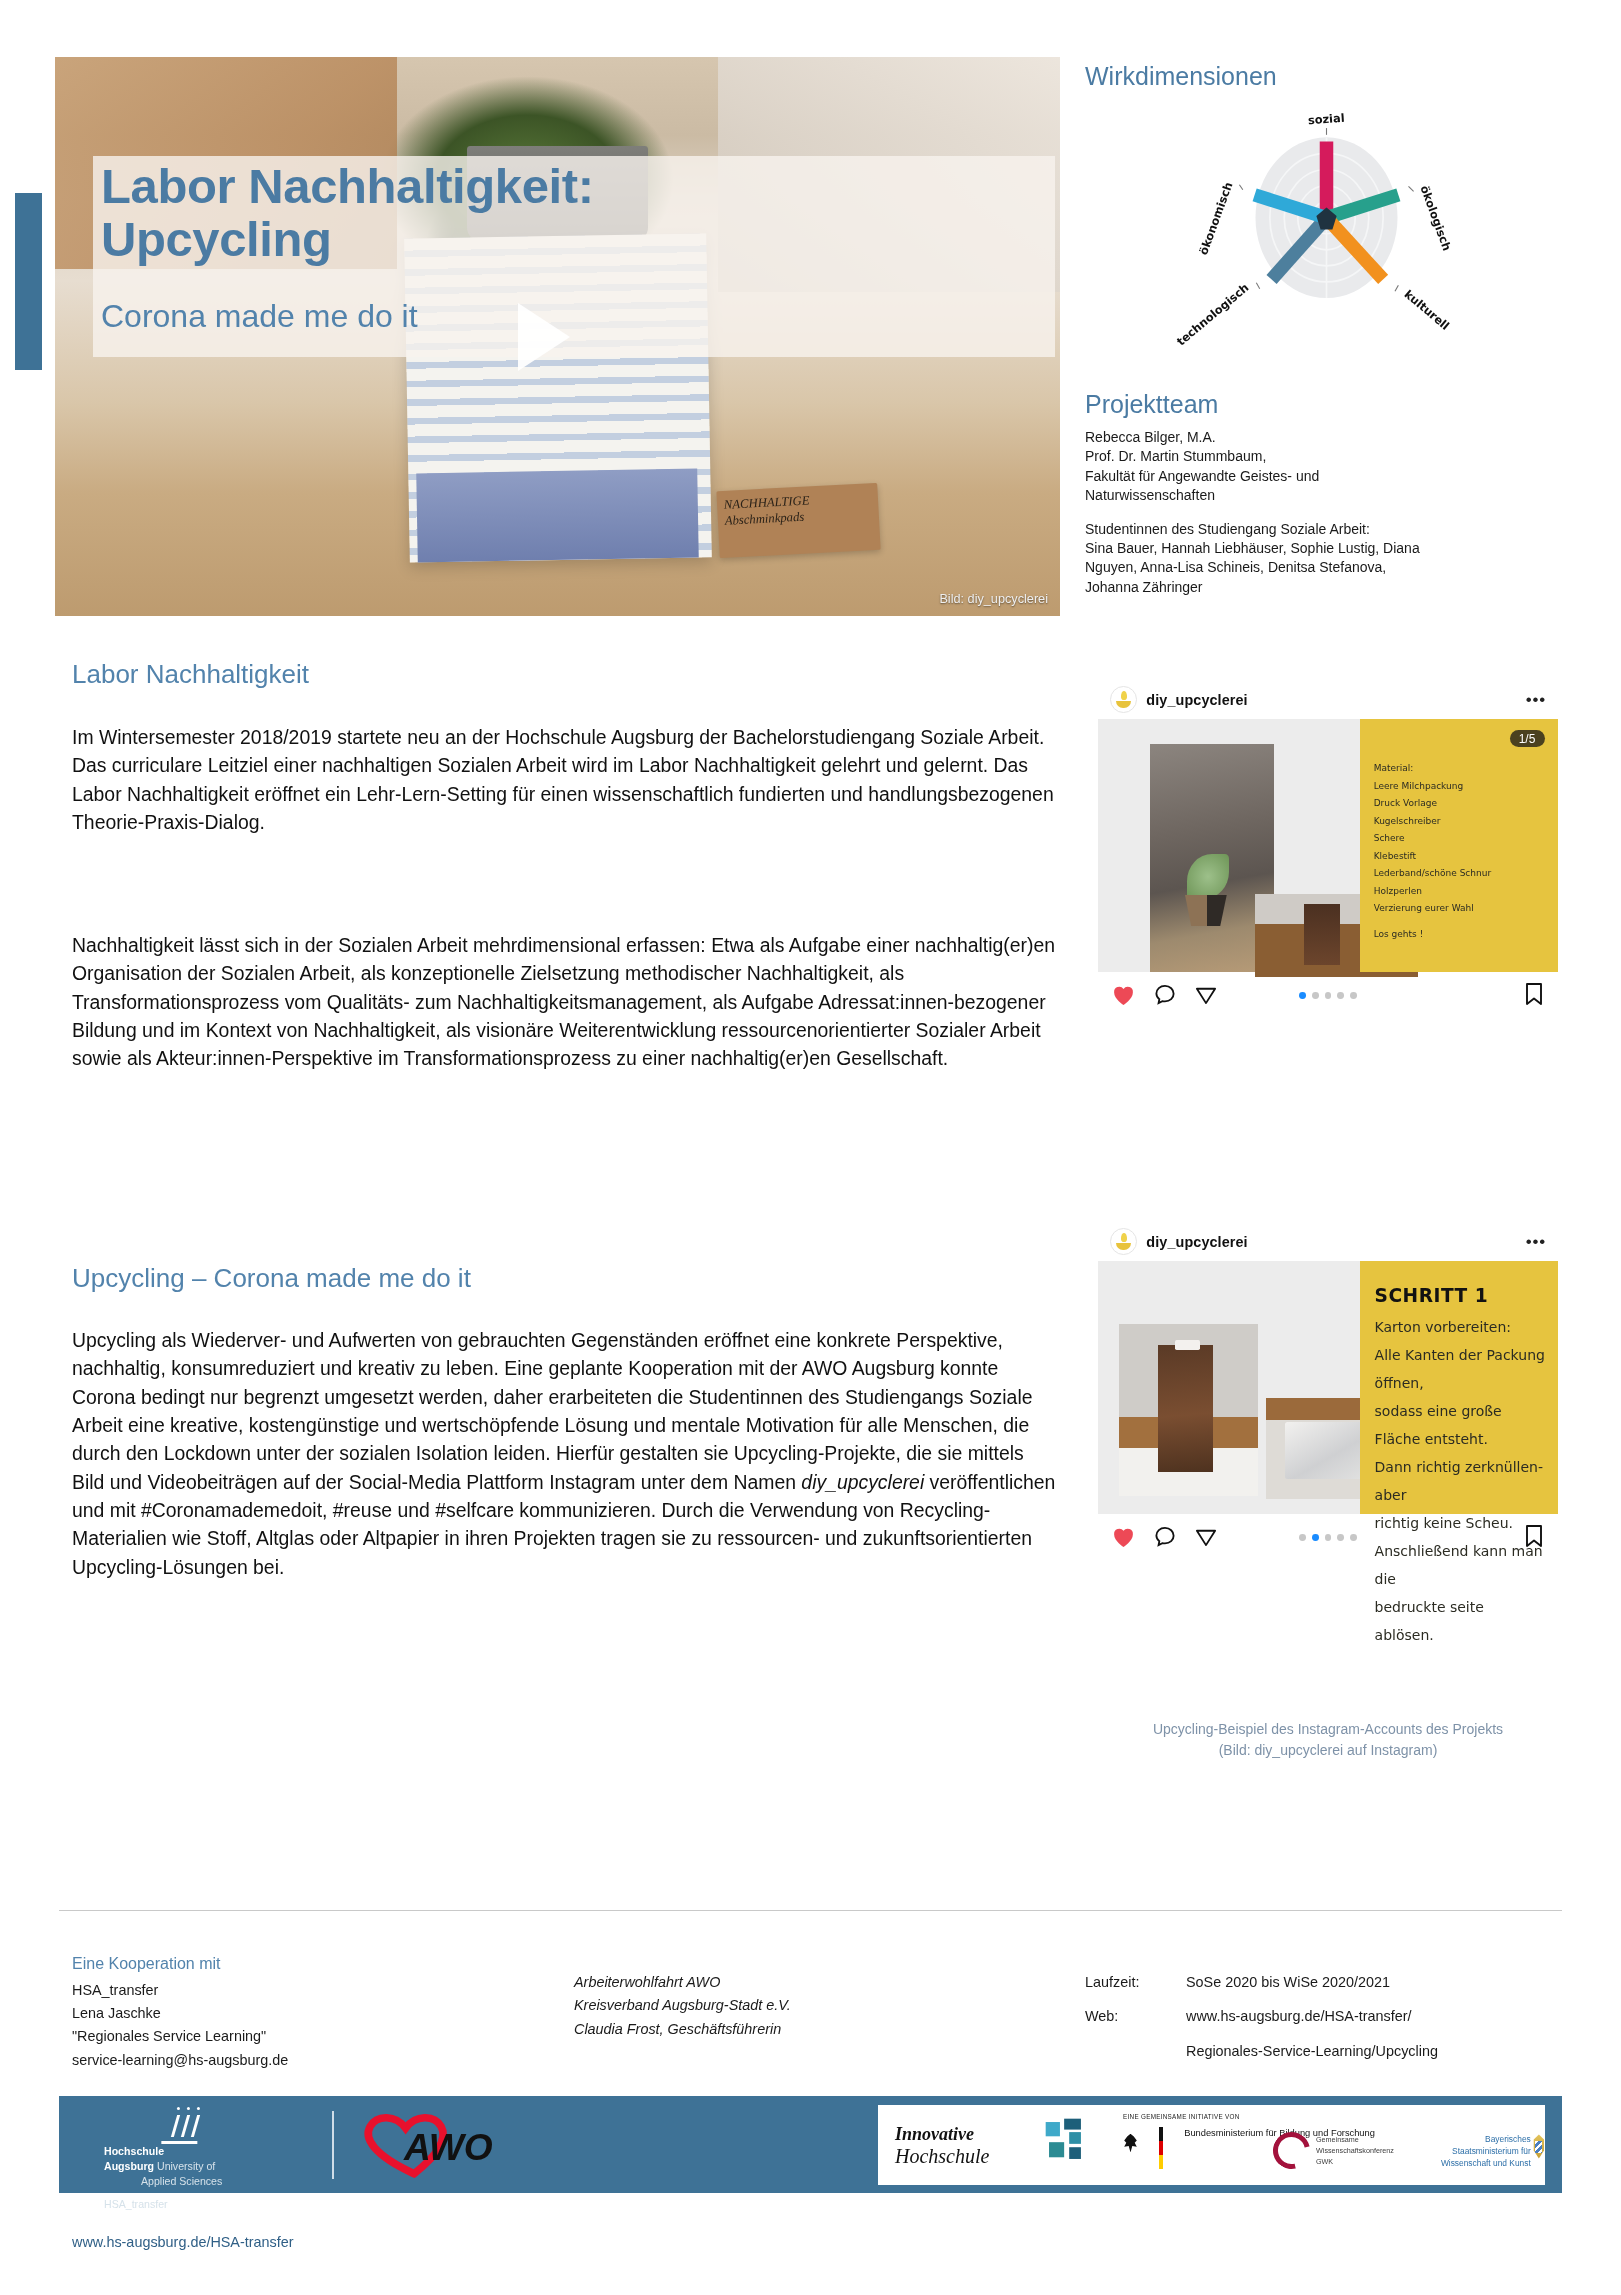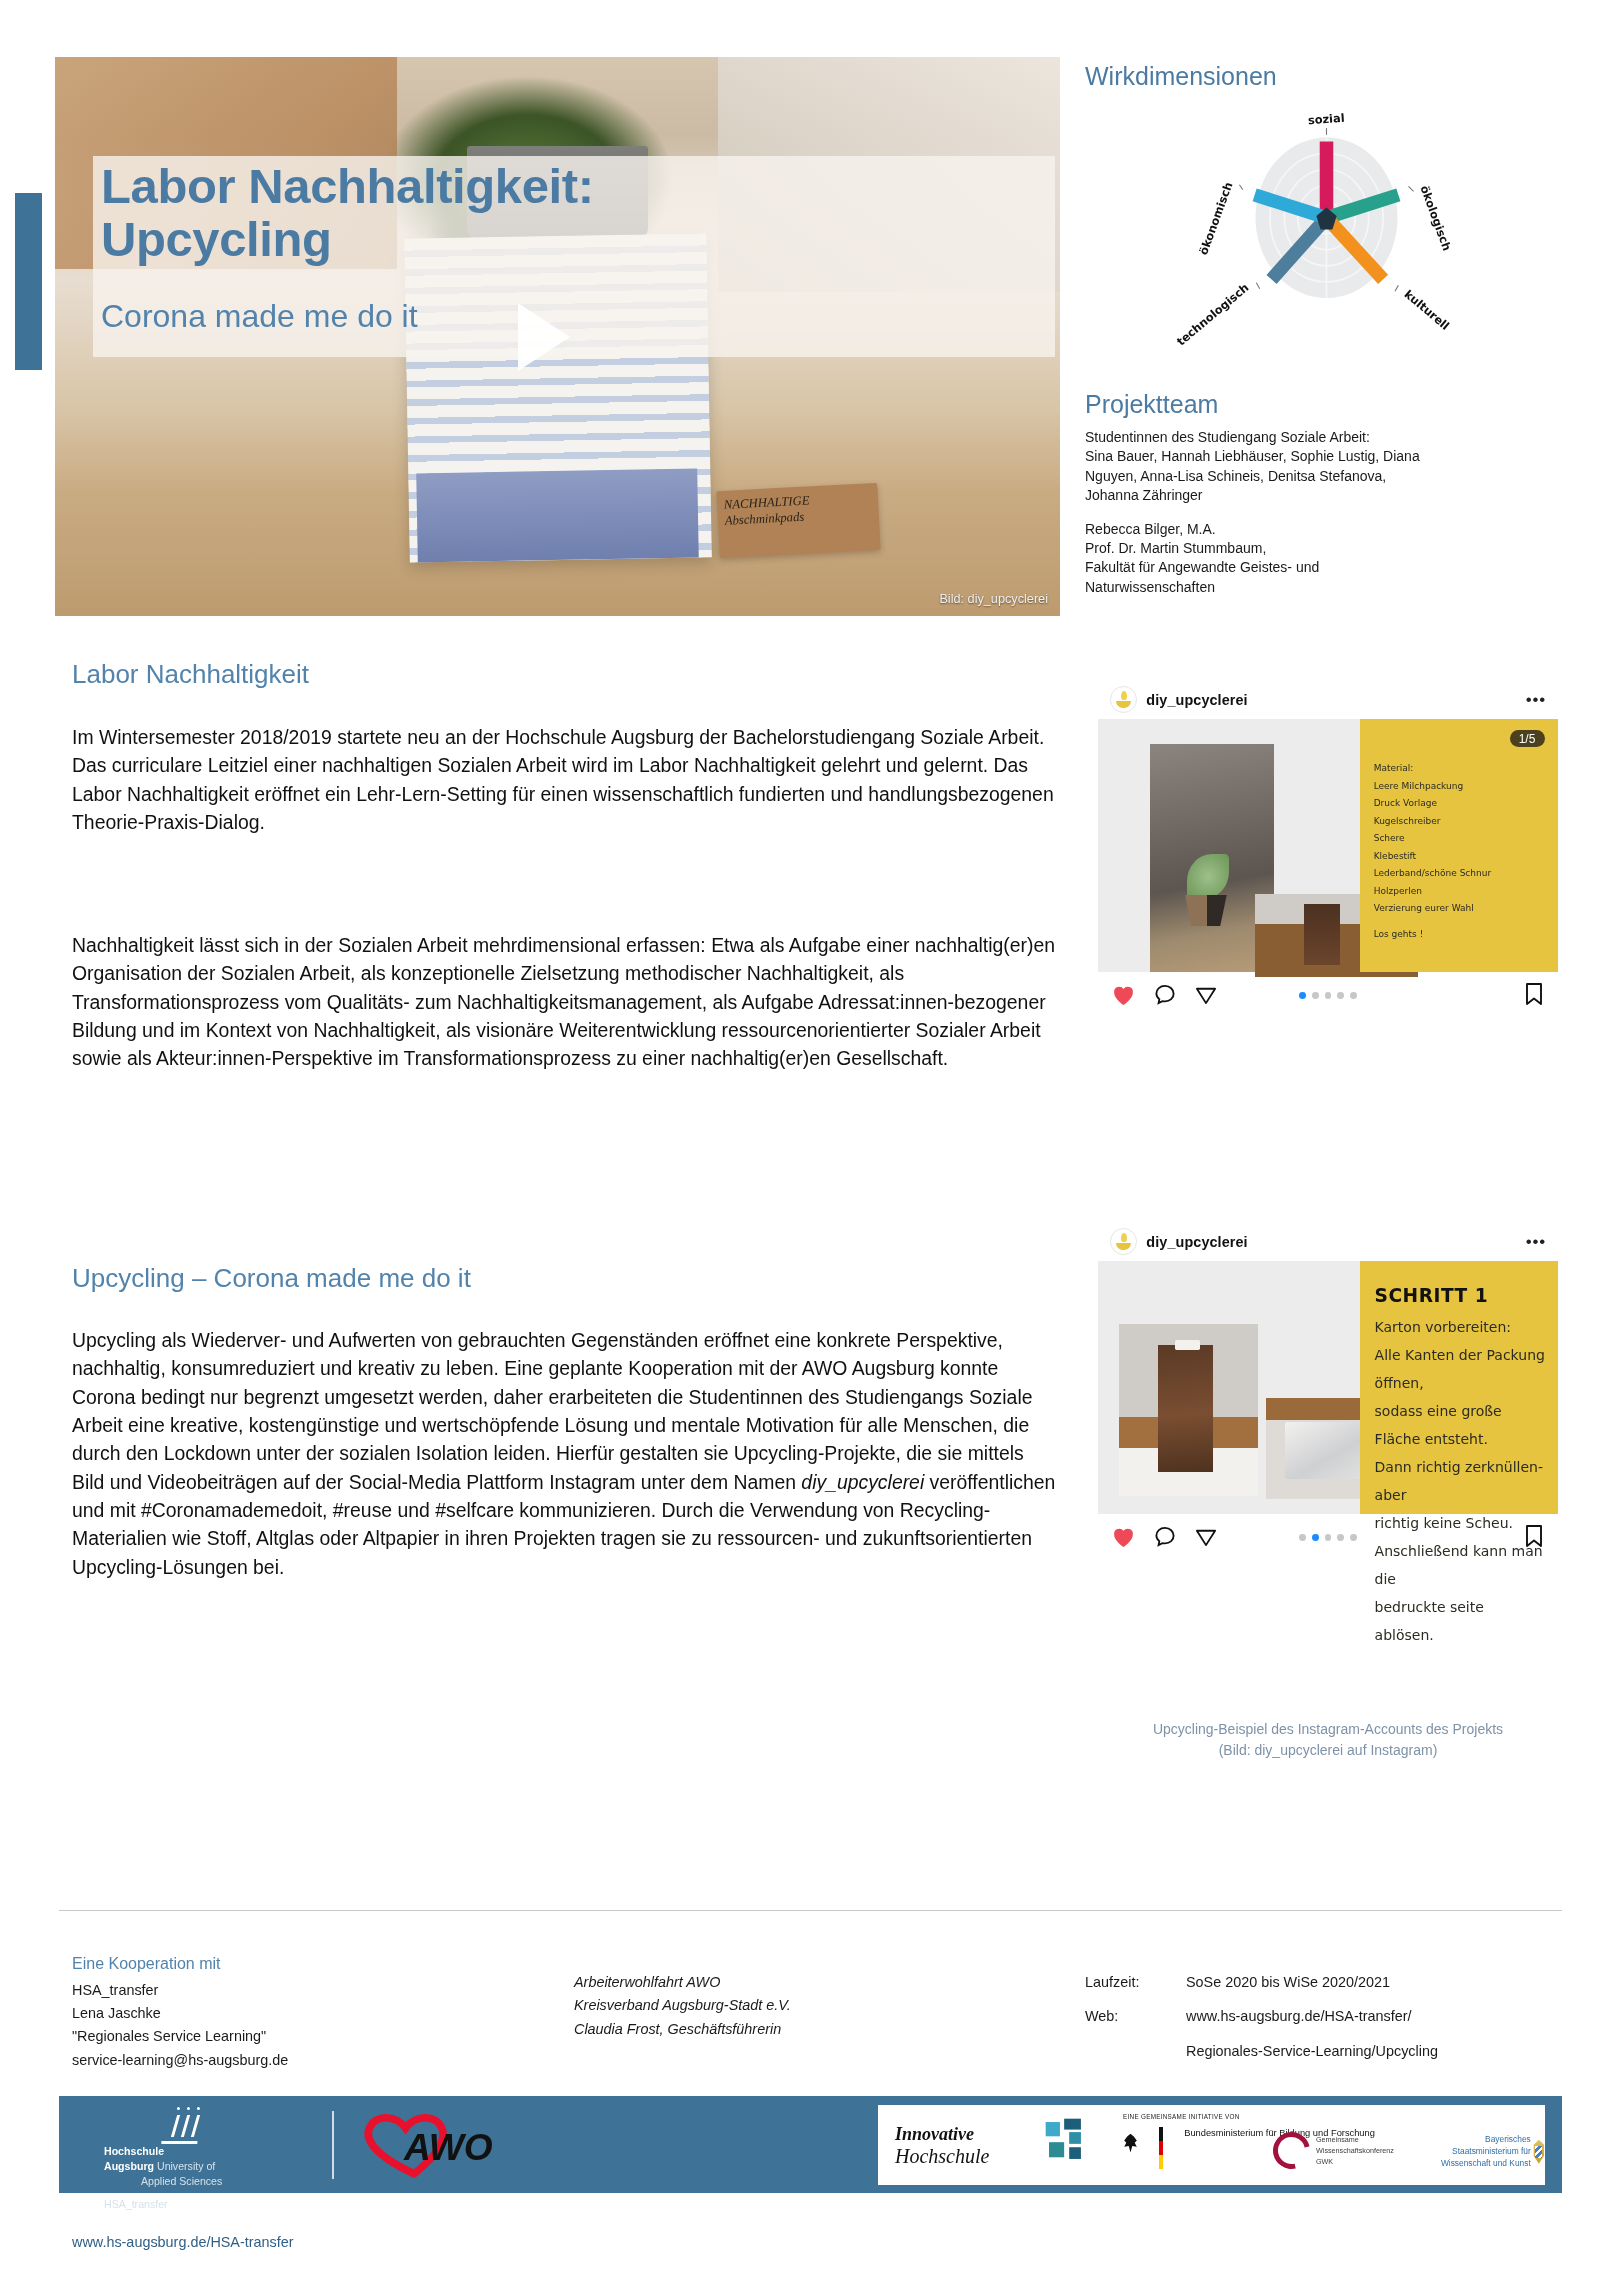--- a/index.html
+++ b/index.html
@@ -162,21 +162,21 @@
   .bmbf{position:absolute;left:245px;top:22px;display:flex;align-items:flex-start;gap:21px;}
   .bmbf .flag{width:4.2px;height:42px;background:linear-gradient(180deg,#111 0 33%,#d00 33% 66%,#fc0 66% 100%);}
   .bmbf .eag{width:15px;height:18.6px;background:#111;
     clip-path:polygon(50% 0,72% 14%,92% 36%,78% 48%,92% 70%,62% 66%,50% 100%,38% 66%,8% 70%,22% 48%,8% 36%,28% 14%);
     margin-top:6.8px;}
   .bmbf .t{font-size:9.3px;line-height:1.4;color:#111;}
   .gwk{position:absolute;left:395px;top:27px;display:flex;align-items:center;gap:6px;}
   .gwk .ring{width:27px;height:27px;border-radius:50%;border:5px solid #a3123c;
     border-right-color:transparent;transform:rotate(32deg);}
   .gwk .t{font-size:7.2px;line-height:1.55;color:#3b3b3b;}
-  .bay{position:absolute;left:541px;top:29px;display:flex;align-items:center;gap:2px;}
+  .bay{position:absolute;left:541px;top:29px;display:flex;align-items:flex-start;gap:2px;}
   .bay .t{font-size:8.4px;line-height:1.4;color:#2d6fa8;text-align:right;}
   .bay .crest{width:24px;height:25px;
     background:linear-gradient(180deg,#e3c35a,#c79f35);
     clip-path:polygon(8% 22%,50% 2%,92% 22%,92% 66%,50% 98%,8% 66%);position:relative;}
   .bay .crest:after{content:"";position:absolute;left:22%;top:26%;width:56%;height:48%;
     background:repeating-linear-gradient(135deg,#fff 0 2.5px,#4a7fc1 2.5px 5px);}
   .site{position:absolute;left:72px;top:2234px;font-size:14.4px;color:#2f5f86;}
 </style>
 </head>
 <body>
@@ -236,28 +236,28 @@
       <text class="rlabel" x="276" y="96" text-anchor="start" transform="rotate(70 276 96)">ökologisch</text>
       <text class="rlabel" x="256" y="224" text-anchor="start" transform="rotate(40 256 224)">kulturell</text>
       <text class="rlabel" x="74" y="216" text-anchor="end" transform="rotate(-40 74 216)">technologisch</text>
       <text class="rlabel" x="54" y="92" text-anchor="end" transform="rotate(-70 54 92)">ökonomisch</text>
     </svg>
   </div>
 
   <div class="h-blue pt-title">Projektteam</div>
   <div class="pt-body">
     <p>
-      <span>Studentinnen des Studiengang Soziale Arbeit:</span><br>
-      <span>Sina Bauer, Hannah Liebhäuser, Sophie Lustig, Diana Nguyen, Anna-Lisa Schineis, Denitsa Stefanova, Johanna Zähringer</span>
-    </p>
-    <p>
       <span>Rebecca Bilger, M.A.</span><br>
       <span>Prof. Dr. Martin Stummbaum,</span><br>
       <span>Fakultät für Angewandte Geistes- und</span><br>
       <span>Naturwissenschaften</span>
+    </p>
+    <p>
+      <span>Studentinnen des Studiengang Soziale Arbeit:</span><br>
+      <span>Sina Bauer, Hannah Liebhäuser, Sophie Lustig, Diana Nguyen, Anna-Lisa Schineis, Denitsa Stefanova, Johanna Zähringer</span>
     </p>
   </div>
 
   <div class="sec-h sec1-h">Labor Nachhaltigkeit</div>
   <div class="body-txt p1">
     <p>Im Wintersemester 2018/2019 startete neu an der Hochschule Augsburg der Bachelorstudiengang Soziale Arbeit. Das curriculare Leitziel einer nachhaltigen Sozialen Arbeit wird im Labor Nachhaltigkeit gelehrt und gelernt. Das Labor Nachhaltigkeit eröffnet ein Lehr-Lern-Setting für einen wissenschaftlich fundierten und handlungsbezogenen Theorie-Praxis-Dialog.</p>
   </div>
   <div class="body-txt p2">
     <p>Nachhaltigkeit lässt sich in der Sozialen Arbeit mehrdimensional erfassen: Etwa als Aufgabe einer nachhaltig(er)en Organisation der Sozialen Arbeit, als konzeptionelle Zielsetzung methodischer Nachhaltigkeit, als Transformationsprozess vom Qualitäts- zum Nachhaltigkeitsmanagement, als Aufgabe Adressat:innen-bezogener Bildung und im Kontext von Nachhaltigkeit, als visionäre Weiterentwicklung ressourcenorientierter Sozialer Arbeit sowie als Akteur:innen-Perspektive im Transformationsprozess zu einer nachhaltig(er)en Gesellschaft.</p>
   </div>

